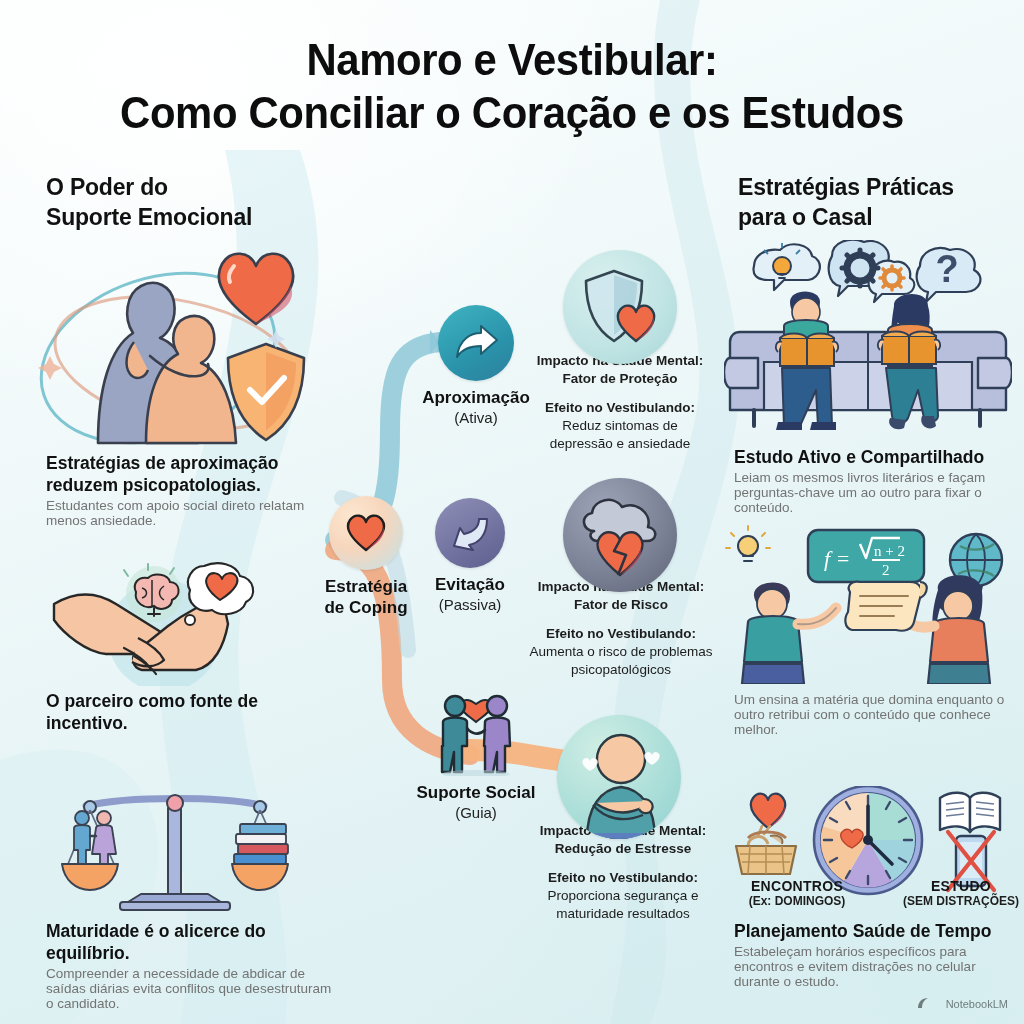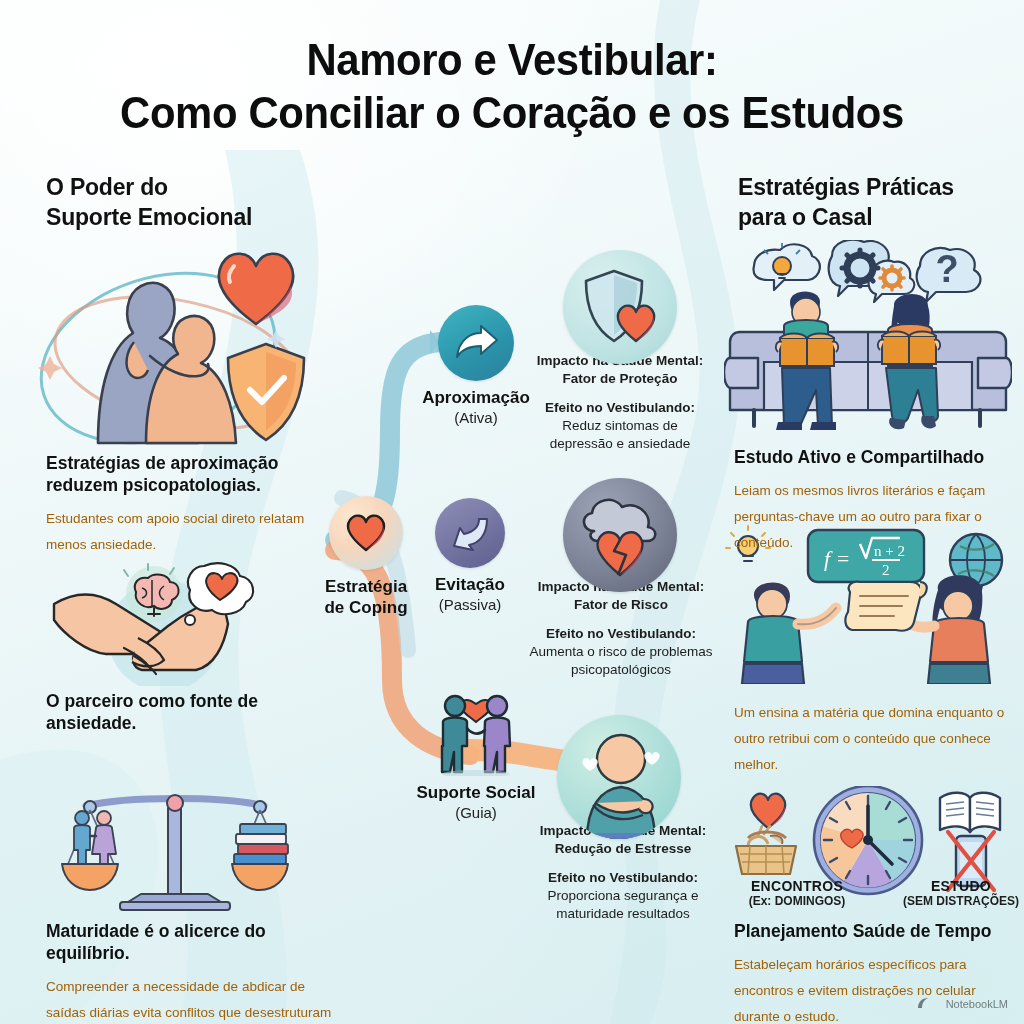--- a/index.html
+++ b/index.html
@@ -29,21 +29,21 @@
   .title-l2{font-size:45px;line-height:54px;}
 
   
   .col-head{position:absolute;z-index:5;font-size:23px;line-height:30px;font-weight:bold;color:#111;letter-spacing:-0.2px;}
   #head-left{left:46px;top:172px;width:300px;}
   #head-right{left:738px;top:172px;width:270px;}
 
   
   .block{position:absolute;z-index:5;}
   .blk-title{font-size:17.5px;line-height:22px;font-weight:bold;color:#111;}
-  .blk-body{font-size:13.5px;line-height:26px;color:#a16207;margin-top:10px;}
+  .blk-body{font-size:13.5px;line-height:15px;color:#737373;margin-top:2px;}
 
   
   .node{position:absolute;z-index:5;}
   .node-circle{border-radius:50%;position:relative;
     box-shadow:0 1px 3px rgba(0,0,0,.10);display:flex;align-items:center;justify-content:center;}
   .node-label{text-align:center;font-weight:bold;font-size:17px;line-height:21px;color:#111;margin-top:6px;}
   .node-sub{text-align:center;font-size:15px;line-height:19px;color:#222;font-weight:normal;}
 
   .impact{position:absolute;z-index:5;text-align:center;}
   .impact p{font-size:13.5px;line-height:18px;color:#1d1d1d;font-weight:bold;}
@@ -132,21 +132,21 @@
     </g>
     <g transform="translate(128,6)">
       <path d="M30,4 C44,-2 62,2 66,14 C80,16 84,34 72,40 C68,52 48,56 38,48 C24,52 12,40 16,28 C10,18 18,4 30,4 Z" fill="#ffffff" stroke="#272727" stroke-width="2.2"></path>
       <circle cx="16" cy="58" r="5" fill="#ffffff" stroke="#272727" stroke-width="2"></circle>
       <path d="M46,38 C32,28 30,19 34,14 C38,9 46,11 48,17 C50,11 58,9 62,14 C66,19 62,28 46,38 Z" fill="#ef6a46" stroke="#272727" stroke-width="2" stroke-linejoin="round"></path>
     </g>
   </svg>
 </div>
 
 <div class="block" style="left:46px;top:690px;width:272px">
-  <div class="blk-title">O parceiro como fonte de ansiedade.</div>
+  <div class="blk-title">O parceiro como fonte de incentivo.</div>
 </div>
 
 <div style="position:absolute;left:56px;top:790px;width:250px;height:125px;z-index:4">
   <svg viewBox="0 0 250 125" width="250" height="125">
     <rect x="112" y="16" width="13" height="92" rx="3" fill="#a9b6dd" stroke="#3b4252" stroke-width="2"></rect>
     <path d="M72,112 L165,112 L152,104 L85,104 Z" fill="#9aa8d4" stroke="#3b4252" stroke-width="2" stroke-linejoin="round"></path>
     <rect x="64" y="112" width="110" height="8" rx="3" fill="#aab7dd" stroke="#3b4252" stroke-width="2"></rect>
     <path d="M30,16 C70,6 170,6 208,16" fill="none" stroke="#8e9ccb" stroke-width="7" stroke-linecap="round"></path>
     <circle cx="119" cy="13" r="8" fill="#f0a0a8" stroke="#3b4252" stroke-width="2"></circle>
     <circle cx="34" cy="17" r="6" fill="#a8c8e8" stroke="#3b4252" stroke-width="2"></circle>

